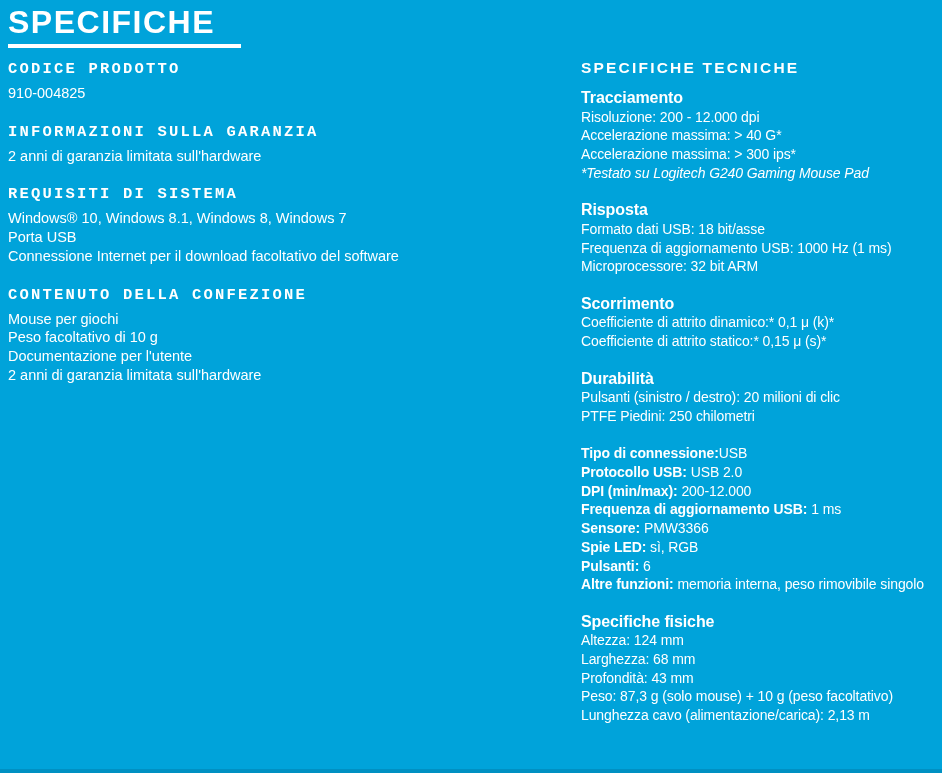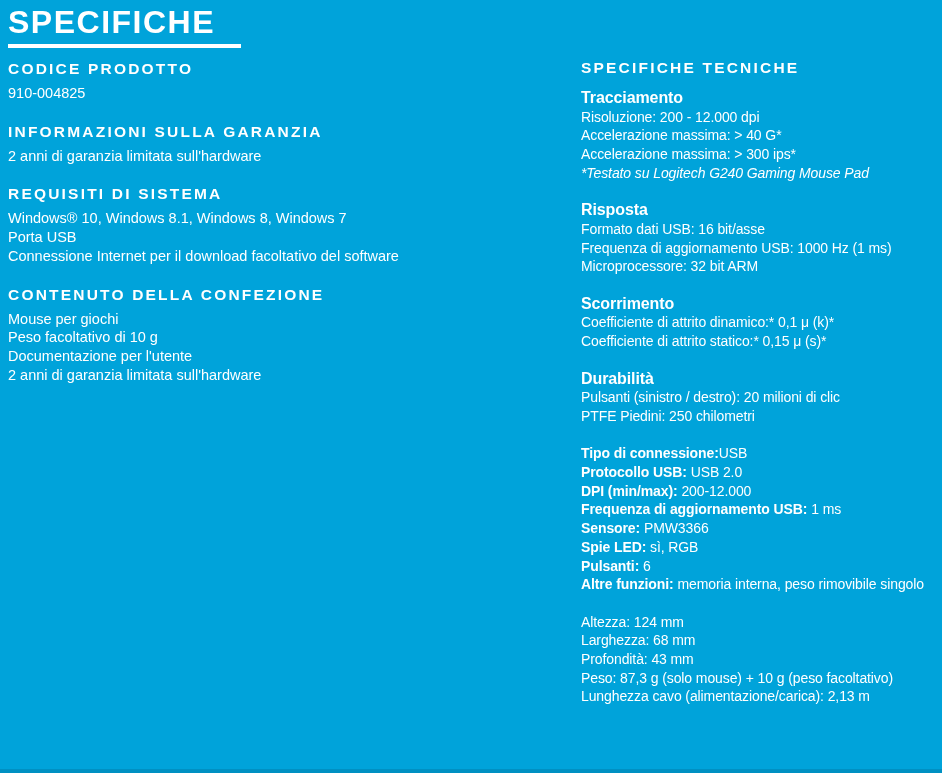--- a/index.html
+++ b/index.html
@@ -26,21 +26,21 @@
   .col-right { position: absolute; left: 581px; top: 58px; width: 361px; }
 
   h2.section-heading, h2.column-heading {
     margin: 0;
     font-size: 15.5px;
     font-weight: bold;
     letter-spacing: 2.2px;
     line-height: 20px;
   }
   .col-left section + section { margin-top: 19px; }
-  .col-left h2.section-heading { margin-bottom: 5px; }
+  .col-left h2.section-heading { margin-bottom: 5px; font-family: Liberation Mono, monospace; }
 
   p.line {
     margin: 0;
     font-size: 14.5px;
     line-height: 18.7px;
     white-space: nowrap;
   }
   .col-right p.line { font-size: 14px; letter-spacing: -0.1px; }
 
   .col-right > * + * { margin-top: 18.7px; }
@@ -111,21 +111,21 @@
       <p class="subheading">Tracciamento</p>
       <p class="line">Risoluzione: 200 - 12.000 dpi</p>
       <p class="line">Accelerazione massima: &gt; 40 G*</p>
       <p class="line">Accelerazione massima: &gt; 300 ips*</p>
     </div>
 
     <p class="line footnote">*Testato su Logitech G240 Gaming Mouse Pad</p>
 
     <div class="group">
       <p class="subheading">Risposta</p>
-      <p class="line">Formato dati USB: 16 bit/asse</p>
+      <p class="line">Formato dati USB: 18 bit/asse</p>
       <p class="line">Frequenza di aggiornamento USB: 1000 Hz (1 ms)</p>
       <p class="line">Microprocessore: 32 bit ARM</p>
     </div>
 
     <div class="group">
       <p class="subheading">Scorrimento</p>
       <p class="line">Coefficiente di attrito dinamico:* 0,1 μ (k)*</p>
       <p class="line">Coefficiente di attrito statico:* 0,15 μ (s)*</p>
     </div>
 
@@ -140,20 +140,21 @@
       <p class="line"><span class="b">Protocollo USB:</span><span> USB 2.0</span></p>
       <p class="line"><span class="b">DPI (min/max):</span><span> 200-12.000</span></p>
       <p class="line"><span class="b">Frequenza di aggiornamento USB:</span><span> 1 ms</span></p>
       <p class="line"><span class="b">Sensore:</span><span> PMW3366</span></p>
       <p class="line"><span class="b">Spie LED:</span><span> sì, RGB</span></p>
       <p class="line"><span class="b">Pulsanti:</span><span> 6</span></p>
       <p class="line"><span class="b">Altre funzioni:</span><span> memoria interna, peso rimovibile singolo</span></p>
     </div>
 
     <div class="group">
+      <p class="subheading">Specifiche fisiche</p>
       <p class="line">Altezza: 124 mm</p>
       <p class="line">Larghezza: 68 mm</p>
       <p class="line">Profondità: 43 mm</p>
       <p class="line">Peso: 87,3 g (solo mouse) + 10 g (peso facoltativo)</p>
       <p class="line">Lunghezza cavo (alimentazione/carica): 2,13 m</p>
     </div>
 
   </div>
 
   <div class="bottom-strip"></div>

